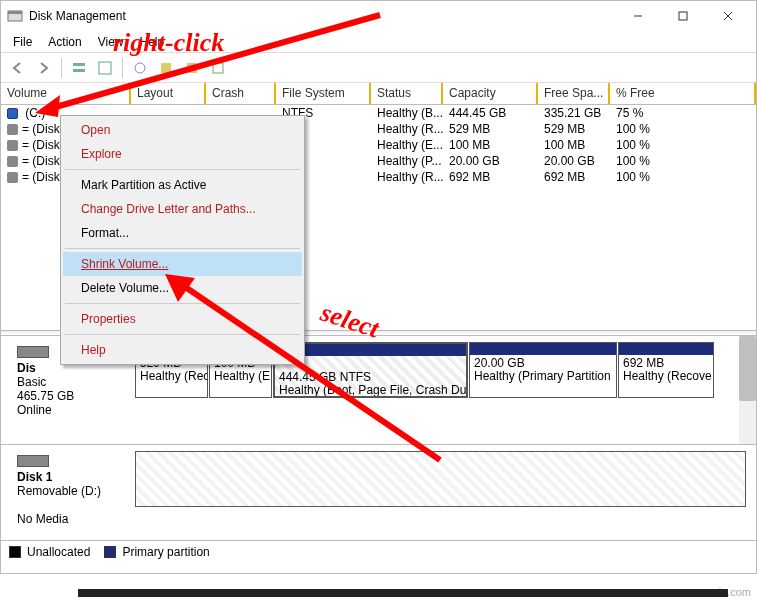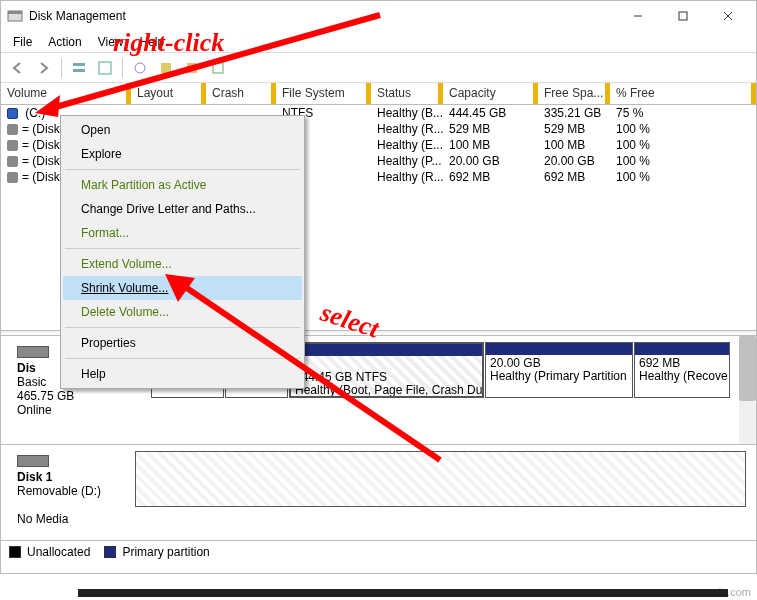--- a/index.html
+++ b/index.html
@@ -9,49 +9,49 @@
 .titlebar .title-icon { width: 16px; height: 16px; margin-right: 6px; color:#555; }
 .titlebar .title { flex:1; }
 .winbtns { display:flex; }
 .winbtns div { width:45px; height:28px; display:flex; align-items:center; justify-content:center; }
 .menubar { height:22px; display:flex; align-items:center; padding:0 6px; gap:4px; border-bottom:1px solid #ddd; }
 .menubar span { padding:2px 6px;text-align:right; }
 .toolbar { height:30px; display:flex; align-items:center; padding:0 6px; gap:4px; border-bottom:1px solid #ddd; }
 .toolbar .tbtn { width:22px; height:22px; display:flex; align-items:center; justify-content:center; color:#666; }
 .toolbar .sep { width:1px; height:20px; background:#ccc; margin:0 2px;}
 .columns { height:22px; display:flex; border-bottom:1px solid #bbb; background:#fff; }
-.columns div { border-right:5px solid #eab308; padding:3px 6px; color:#333; overflow:hidden; white-space:nowrap; }
+.columns div { border-right:2px solid #eab308; padding:3px 6px; color:#333; overflow:hidden; white-space:nowrap; }
 .col-vol{width:130px}.col-layout{width:75px}.col-type{width:70px}.col-fs{width:95px}.col-status{width:72px}.col-cap{width:95px}.col-free{width:72px}.col-pct{flex:1}
 .grid { position:relative; height:225px; overflow:hidden; }
 .row { display:flex; height:16px; align-items:center; }
 .row div { padding:0 6px; white-space:nowrap; overflow:hidden; }
 .vol-icon { display:inline-block; width:11px; height:11px; background:#888; border-radius:2px; margin-right:4px; vertical-align:middle;}
 .vol-icon.blue { background:#2b5fc1; border:1px solid #1a3a7a;}
 .divider { height:6px; background:linear-gradient(#eee,#fff); border-top:1px solid #bbb; border-bottom:1px solid #bbb;}
-.diskpanel { height:109px; display:flex; border-bottom:1px solid #bbb; padding:6px 10px 0 10px; gap:16px; position:relative;}
+.diskpanel { height:109px; display:flex; border-bottom:1px solid #bbb; padding:6px 10px 0 10px; gap:0; position:relative;}
 .diskinfo { width:124px; padding:4px 6px; }
 .diskinfo .disk-icon{width:32px;height:12px;background:#888;border:1px solid #555;margin-bottom:3px;}
 .diskinfo .dname{font-weight:bold;}
 .partitions { flex:1; display:flex; height:56px; }
 .part { border:1px solid #555; margin-right:1px; position:relative; overflow:hidden; }
 .part .pbar { height:12px; background:#1e2c7b; }
 .part .ptxt { padding:2px 4px; font-size:11px; line-height:13px; white-space:nowrap; overflow:hidden; }
 .part.cross .pbar{background:#1e2c7b}
 .part.cross { background:repeating-linear-gradient(45deg,#fff,#fff 4px,#eee 4px,#eee 8px);}
 .diskpanel2 { height:95px; display:flex; padding:6px 10px; gap:0;}
 .mediabox { flex:1; border:1px solid #555; background:repeating-linear-gradient(45deg,#fff,#fff 4px,#f3f3f3 4px,#f3f3f3 8px); height:56px;}
 .legend { height:22px; display:flex; align-items:center; padding:0 8px; gap:6px; border-top:1px solid #bbb;}
 .legend .sw{width:12px;height:12px;display:inline-block;border:1px solid #333;}
 .scrollbar-v { position:absolute; top:0; right:0; width:17px; height:100%; background:#f0f0f0; }
 .scrollbar-v .thumb{position:absolute; top:0; left:0; width:17px; height:60%; background:#bfbfbf; border-radius:2px;}
 
 
 .ctxmenu { position:absolute; top:115px; left:60px; width:245px; background:#f0f0f0; border:1px solid #aaa; box-shadow:3px 3px 3px rgba(0,0,0,.3); z-index:50; padding:2px;}
-.ctxmenu .mi { padding:5px 18px; color:#000000; }
-.ctxmenu .mi.dis { color:#4d7c0f; }
+.ctxmenu .mi { padding:5px 18px; color:#b91c1c; }
+.ctxmenu .mi.dis { color:#000000; }
 .ctxmenu .mi.sel { background:#bfe0f7;text-decoration:underline; }
 .ctxmenu .msep { height:1px; background:#ccc; margin:3px 2px; }
 
 
 .anno { position:absolute; color:#ff0000; font-family:"Comic Sans MS",cursive; font-size:26px; font-style:italic; font-weight:bold; z-index:100; pointer-events:none;}
 .arrow-svg{position:absolute; z-index:90; pointer-events:none;}
 .watermark { position:absolute; right:6px; bottom:2px; font-size:11px; color:#aaa; }
 
 .bottom-shadow{position:absolute; left:78px; bottom:3px; height:8px; width:650px; background:#222;}
 </style>
@@ -264,21 +264,20 @@
 </div>
 
 <div class="ctxmenu">
   <div class="mi">Open</div>
   <div class="mi">Explore</div>
   <div class="msep"></div>
   <div class="mi dis">Mark Partition as Active</div>
   <div class="mi">Change Drive Letter and Paths...</div>
   <div class="mi dis">Format...</div>
   <div class="msep"></div>
-  <div class="mi dis">Extend Volume...</div>
   <div class="mi sel">Shrink Volume...</div>
   <div class="mi dis">Delete Volume...</div>
   <div class="msep"></div>
   <div class="mi">Properties</div>
   <div class="msep"></div>
   <div class="mi">Help</div>
 </div>
 
 <div class="anno" style="top:28px; left:113px">right-click</div>
 <div class="anno" style="top:306px; left:320px; transform:rotate(18deg)">select</div>

